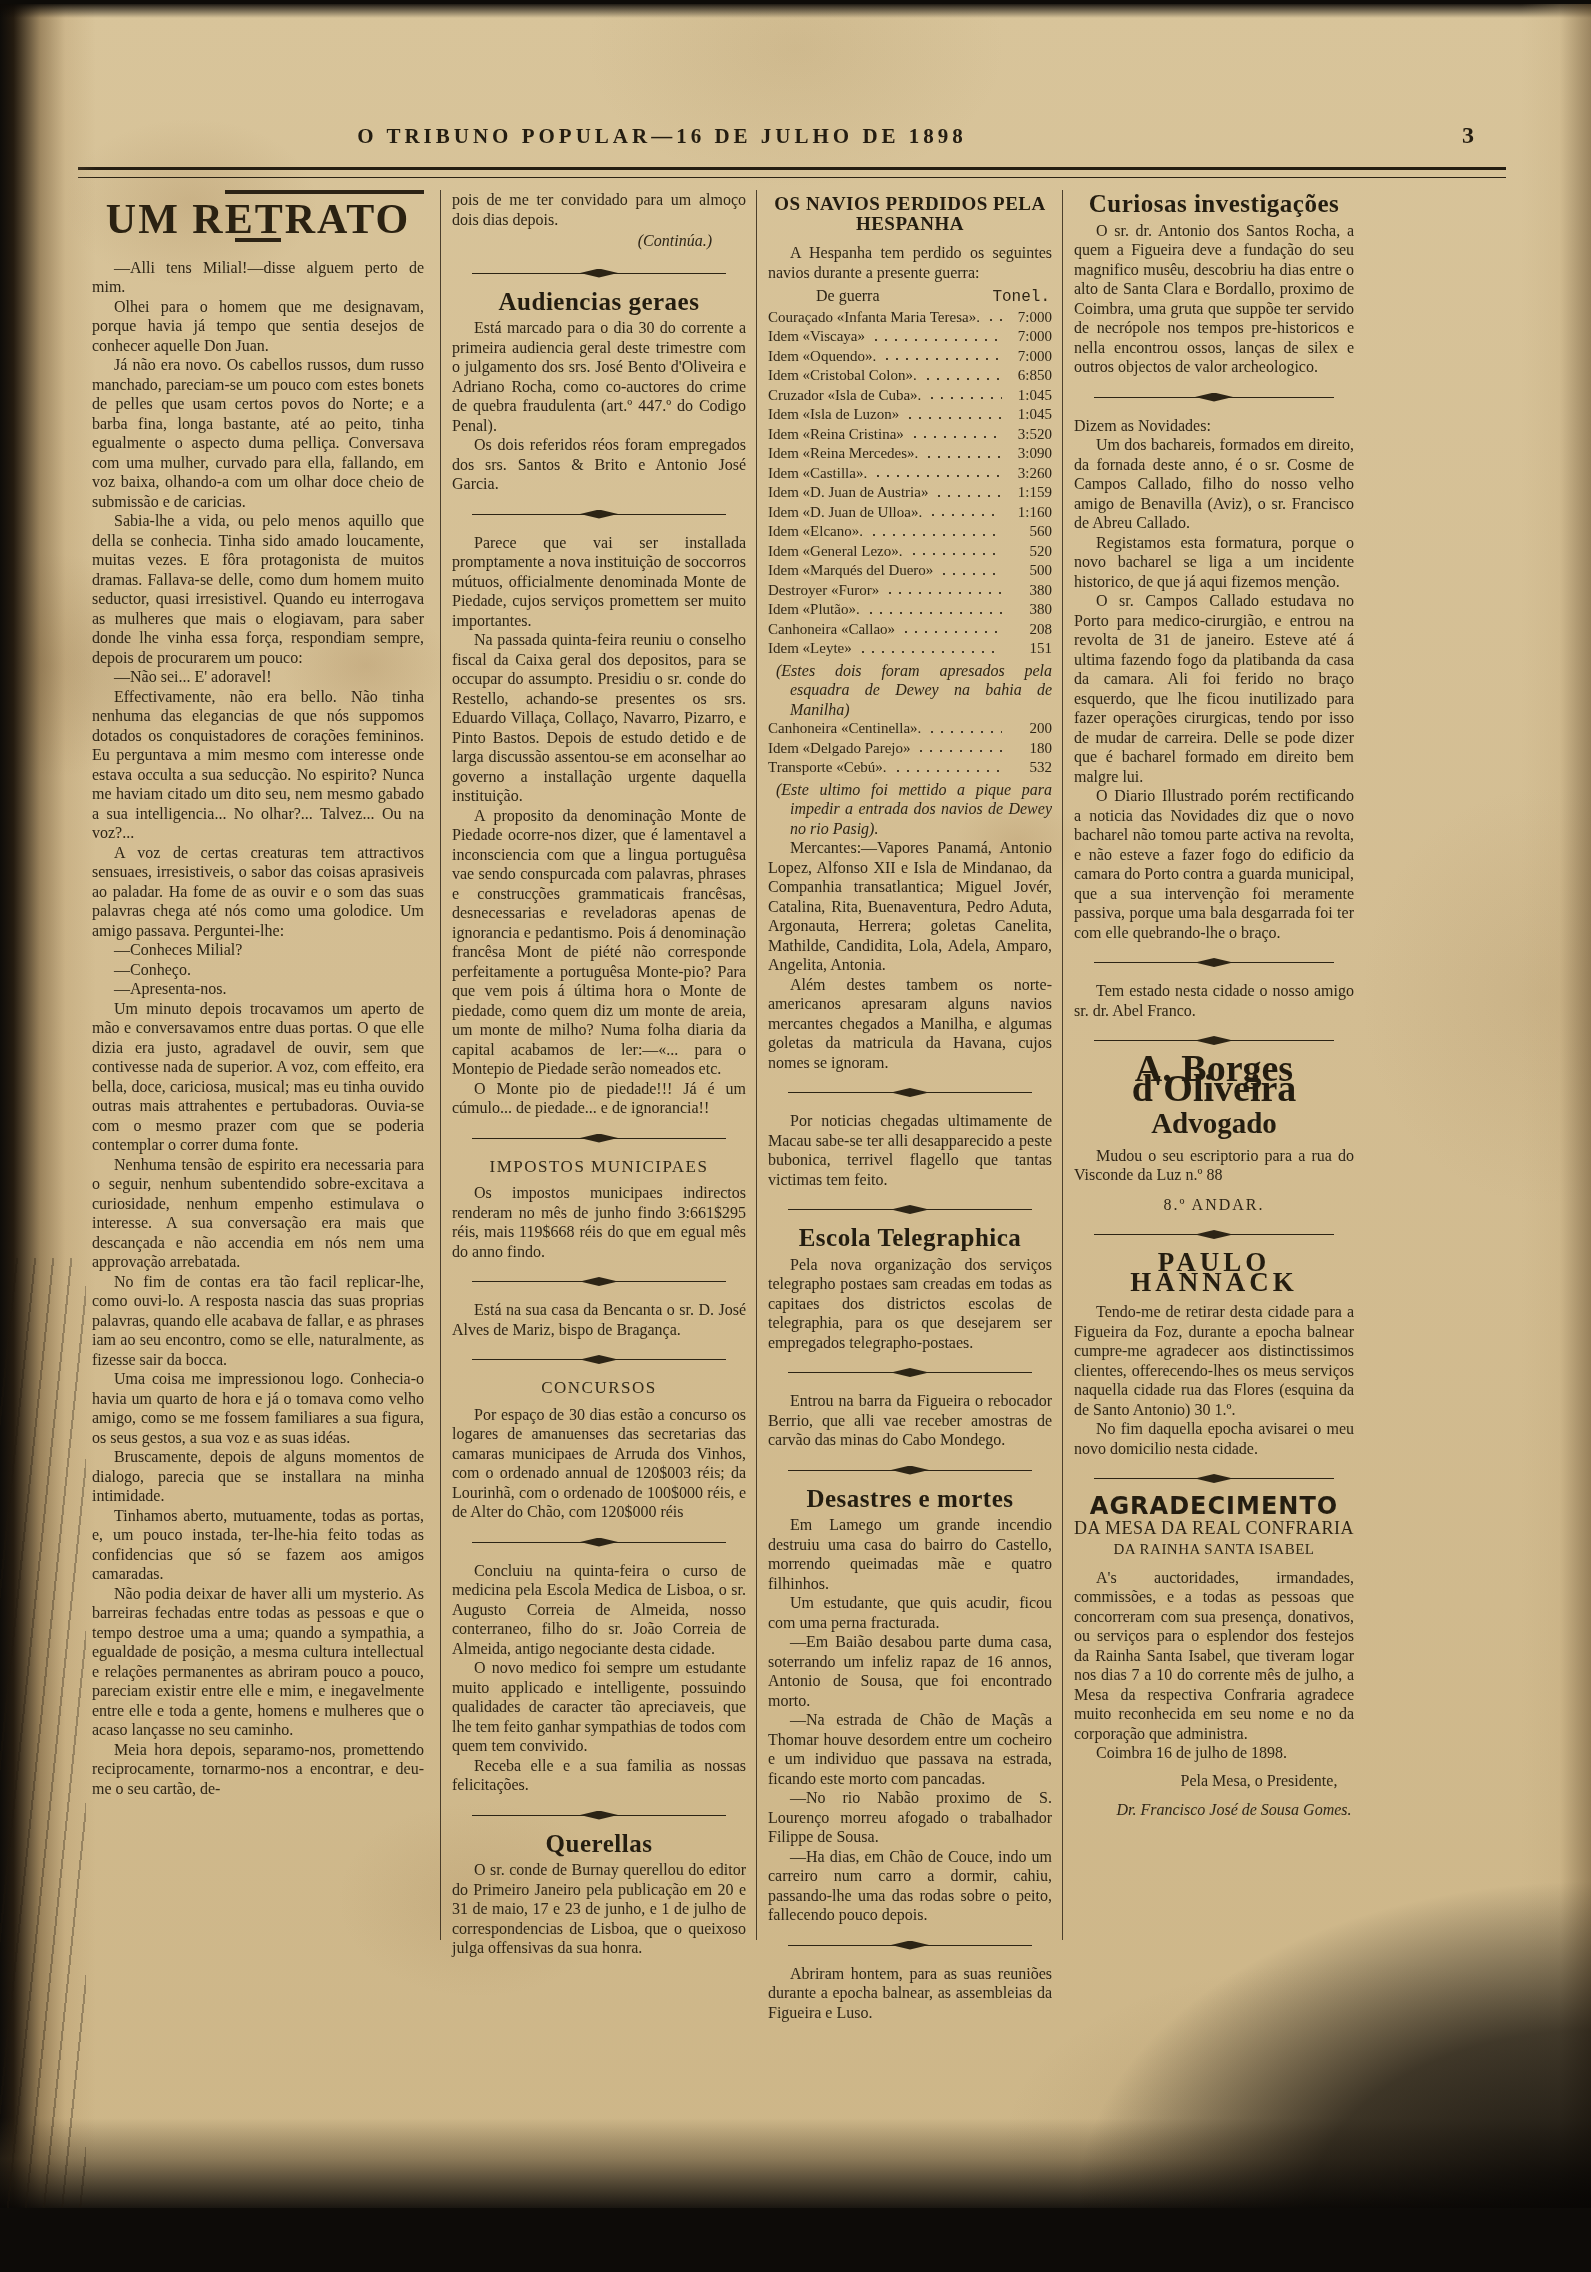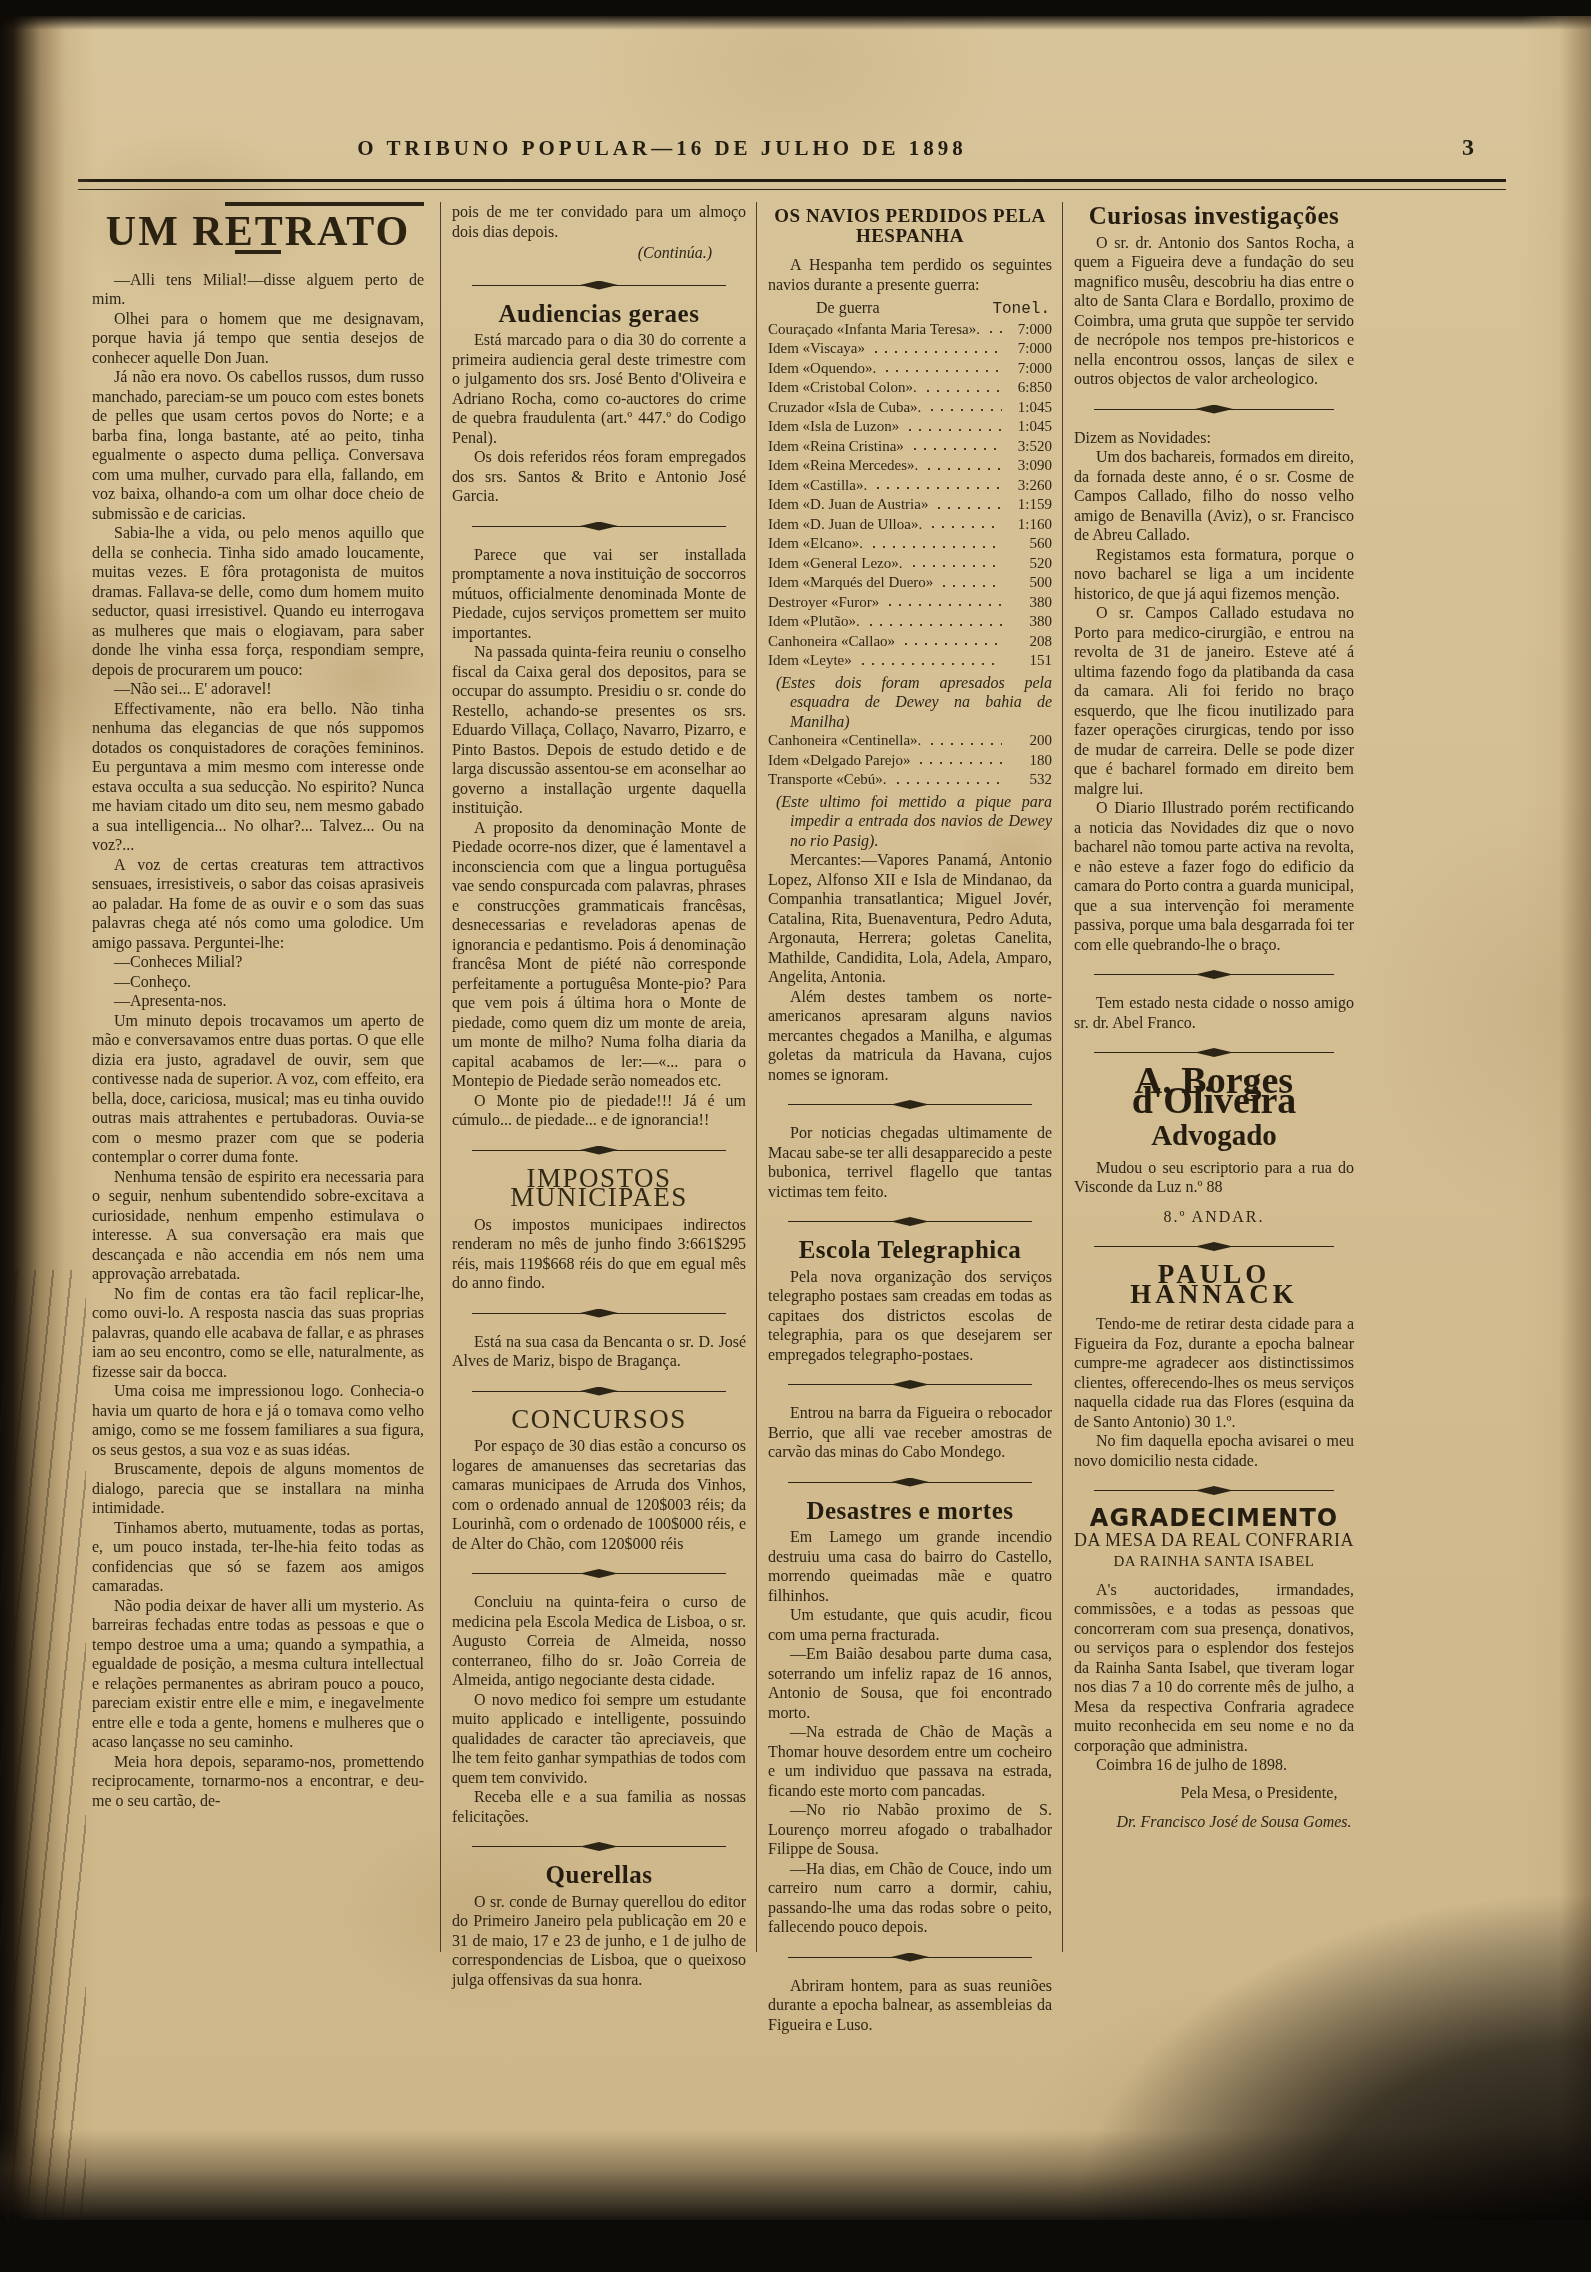--- a/index.html
+++ b/index.html
@@ -1,21 +1,21 @@
 <!DOCTYPE html>
 <html lang="pt"><head>
 <meta charset="utf-8">
 <style>
   html,body{margin:0;padding:0;}
   body{
     width:1591px;height:2272px;overflow:hidden;background:#0d0b08;
     font-family:"Liberation Serif","DejaVu Serif",serif;
   }
   .paper{
-    position:absolute;left:0;top:16px;width:1591px;height:2204px;
+    position:absolute;left:0;top:4px;width:1591px;height:2204px;
     color:#2e2516;
     background-color:#d4bf94;
     background-image:
       radial-gradient(ellipse 180px 120px at 12% 9%, rgba(146,110,62,.20), transparent 70%),
       radial-gradient(ellipse 220px 160px at 3% 30%, rgba(120,90,50,.22), transparent 70%),
       radial-gradient(ellipse 300px 200px at 50% 2%, rgba(150,120,70,.14), transparent 70%),
       radial-gradient(ellipse 120px 90px at 23% 30%, rgba(140,100,55,.18), transparent 70%),
       radial-gradient(ellipse 260px 300px at 97% 45%, rgba(160,130,85,.18), transparent 70%),
       radial-gradient(ellipse 500px 260px at 85% 97%, rgba(100,75,40,.22), transparent 70%),
       radial-gradient(ellipse 200px 140px at 30% 86%, rgba(140,105,60,.14), transparent 70%),
@@ -54,21 +54,21 @@
   .rule-thick{height:4px;background:#2c2315;width:60%;margin:0 0 16px auto;}
   .article-title{font-size:42px;font-weight:bold;letter-spacing:2px;text-align:center;
     color:#2b2212;margin:2px 0 4px;}
   .title-dash{width:46px;height:4px;background:#2c2315;margin:8px auto 16px;}
   .orn{position:relative;height:13px;margin:14px 20px 12px;}
   .orn::before{content:'';position:absolute;left:0;right:0;top:6px;height:1px;background:#2c2415;}
   .orn-diamond{position:absolute;left:50%;top:2px;width:38px;height:9px;margin-left:-19px;background:#2c2415;
     -webkit-clip-path:polygon(0 50%,50% 0,100% 50%,50% 100%);clip-path:polygon(0 50%,50% 0,100% 50%,50% 100%);}
   h2{margin:4px 0 7px;text-align:center;font-weight:bold;color:#241d10;}
   .h-bold{font-size:25px;letter-spacing:.5px;}
-  .h-caps{font-size:27px;font-weight:normal;letter-spacing:1.5px;color:#322917;}
+  .h-caps{font-size:17px;font-weight:normal;letter-spacing:1.5px;color:#322917;}
   .h-navios{font-size:19px;letter-spacing:.5px;margin-bottom:10px;}
   .h-disp1{font-size:38px;margin:10px 0 6px;}
   .h-disp2{font-size:29px;margin:16px 0 12px;}
   .h-wide{font-size:27px;letter-spacing:4px;margin:8px 0 10px;}
   .h-agr{font-family:"DejaVu Sans","Liberation Sans",sans-serif;font-size:24px;letter-spacing:1px;margin:8px 0 2px;}
   .sub1{text-align:center;font-size:18px;letter-spacing:.5px;margin:2px 0 0;}
   .sub2{text-align:center;font-size:15px;letter-spacing:.5px;margin:2px 0 8px;}
   .ctr{text-align:center;letter-spacing:2px;margin:10px 0 6px;}
   .sig{text-align:center;padding-left:90px;margin-top:8px;}
   .sigi{font-style:italic;text-align:center;padding-left:40px;margin-top:10px;}

